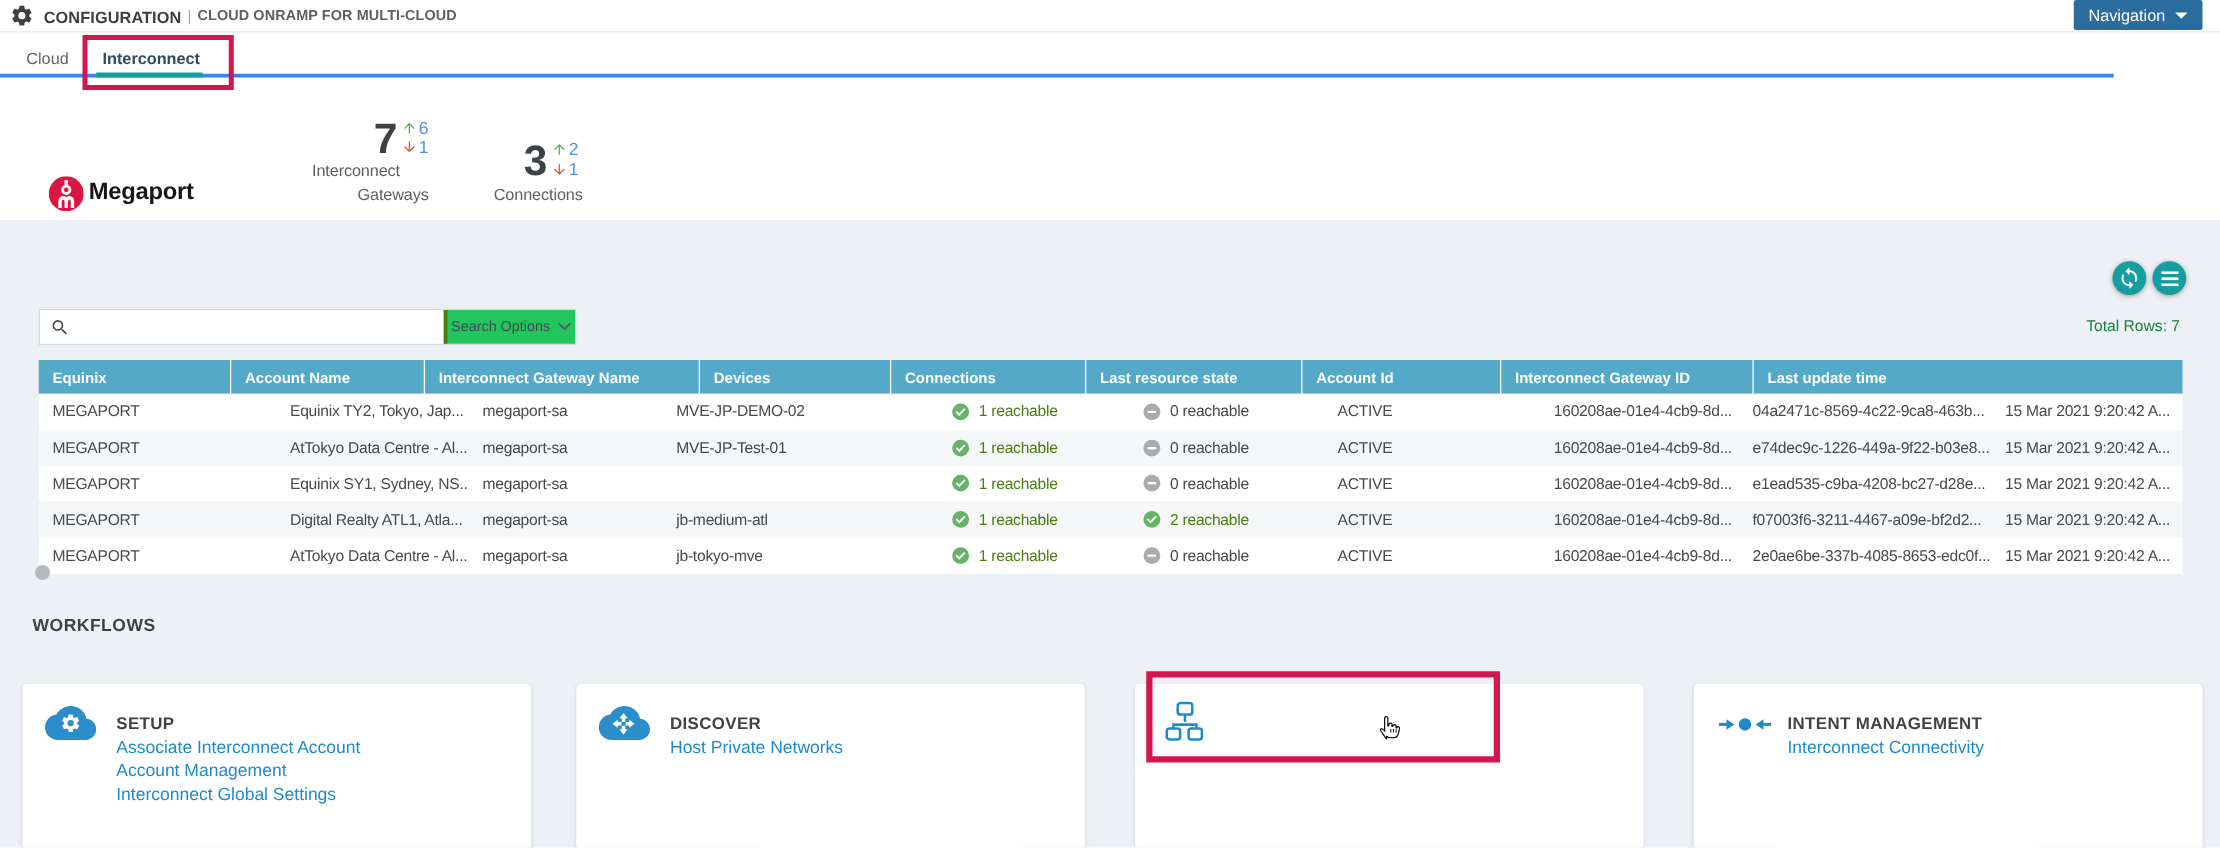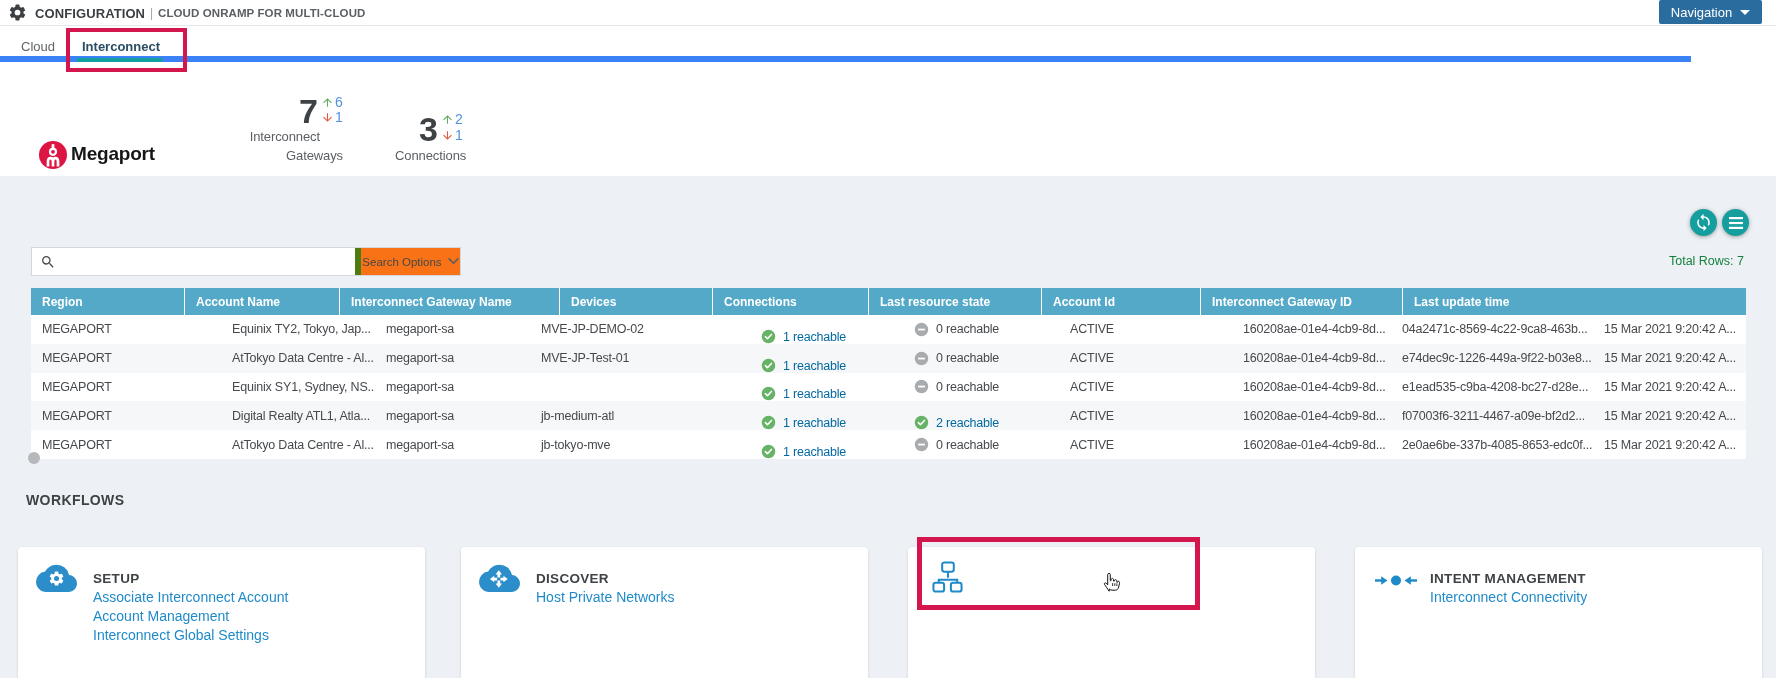--- a/index.html
+++ b/index.html
@@ -30,21 +30,21 @@
     position:absolute; left:1659px; top:0px; width:103px; height:24px;
     background:#2b6c9e; border-radius:2px; color:#ffffff; font-size:13px;
     display:flex; align-items:center; justify-content:center; gap:8px;
     cursor:pointer; border:none;
   }
   .nav-caret { width:0; height:0; border-left:5px solid transparent;
     border-right:5px solid transparent; border-top:5px solid #ffffff; margin-top:1px;}
   
   .tabbar {
     position:absolute; left:0; top:26px; width:1691px; height:36px;
-    background:#ffffff; border-bottom:6px solid #3b82f6; z-index:2;
+    background:#ffffff; border-bottom:3px solid #3b82f6; z-index:2;
   }
   .tab { position:absolute; font-size:13px; top:13px; cursor:pointer; }
   .tab-cloud { left:21px; color:#5f6569; }
   .tab-interconnect { left:82px; color:#2b4d63; font-weight:bold; }
   .tab-underline { position:absolute; left:77px; top:32px; width:85px; height:4px; background:#149f9f; }
   .redbox1 {
     position:absolute; left:66px; top:28px; width:121px; height:44px;
     border:4px solid #d3164d; z-index:20; pointer-events:none;
   }
   
@@ -77,42 +77,42 @@
   .searchbar {
     position:absolute; left:31px; top:71px; width:430px; height:29px;
     background:#ffffff; border:1px solid #d5d8da; display:flex; align-items:center;
   }
   .search-ico { margin-left:8px; flex:0 0 auto; }
   .search-input {
     flex:1 1 auto; border:none; outline:none; height:100%; margin-left:6px;
     font-size:13px; color:#45494c; background:transparent; min-width:0;
   }
   .search-opts {
-    flex:0 0 auto; width:105px; height:100%; background:#f97316;
-    border-left:6px solid #4d7c0f; display:flex; align-items:center; justify-content:center;
+    flex:0 0 auto; width:105px; height:100%; background:#22c55e;
+    border-left:3px solid #4d7c0f; display:flex; align-items:center; justify-content:center;
     gap:6px; cursor:pointer; font-size:11.5px; color:#44474a; white-space:nowrap;
   }
   .total-rows { position:absolute; right:32px; top:78px; font-size:12.5px; color:#15803d; }
   
   .tbl { position:absolute; left:31px; top:112px; width:1715px; }
   .thead { display:flex; height:27px; background:#54a9c8; }
   .th {
     color:#ffffff; font-size:12px; font-weight:bold; padding-left:11px;
     display:flex; align-items:center; border-right:1px solid #ffffff;
     overflow:hidden; white-space:nowrap; cursor:pointer;
   }
   .th:last-child { border-right:none; }
   .trow { display:flex; height:28.8px; background:#ffffff; }
   .trow.alt { background:#f6f7f8; }
   .td {
     font-size:12.5px; color:#46494d; padding-left:11px; letter-spacing:-0.2px;
     display:flex; align-items:center; overflow:hidden; white-space:nowrap;
   }
   .td .sicon { margin-right:7px; flex:0 0 auto; display:flex; }
-  .td.blue { color:#0369a1;align-items:flex-end; }
+  .td.blue { color:#4d7c0f; }
   .scrolldot { position:absolute; left:28px; top:276px; width:12px; height:12px;
     border-radius:50%; background:#b5b9bc; cursor:pointer; }
   
   .wf-heading { position:absolute; left:26px; top:316px; font-size:14px; font-weight:bold;
     color:#3e4245; letter-spacing:0.4px; }
   .card {
     position:absolute; top:371px; width:407px; height:133px; background:#ffffff;
     border-radius:4px; box-shadow:0 1px 3px rgba(60,64,67,0.18);
   }
   .card-icon { position:absolute; left:18px; top:16px; width:48px; height:36px; }
@@ -215,21 +215,21 @@
       <span>Search Options</span>
       <svg width="11" height="7" viewBox="0 0 12 8">
           <path d="M1 1l5 5 5-5" stroke="#5a5e61" stroke-width="1.8" fill="none" stroke-linecap="round" stroke-linejoin="round"></path>
         </svg>
     </div>
   </div>
   <div class="total-rows">Total Rows: 7</div>
 
   <div class="tbl">
     <div class="thead" id="thead">
-        <div class="th" style="width: 154px;">Region</div>
+        <div class="th" style="width: 154px;">Equinix</div>
         <div class="th" style="width: 155px;">Account Name</div>
         <div class="th" style="width: 220px;">Interconnect Gateway Name</div>
         <div class="th" style="width: 153px;">Devices</div>
         <div class="th" style="width: 156px;">Connections</div>
         <div class="th" style="width: 173px;">Last resource state</div>
         <div class="th" style="width: 159px;">Account Id</div>
         <div class="th" style="width: 202px;">Interconnect Gateway ID</div>
         <div class="th" style="width: 153px;">Last update time</div>
       </div>
     <div id="tbody">

